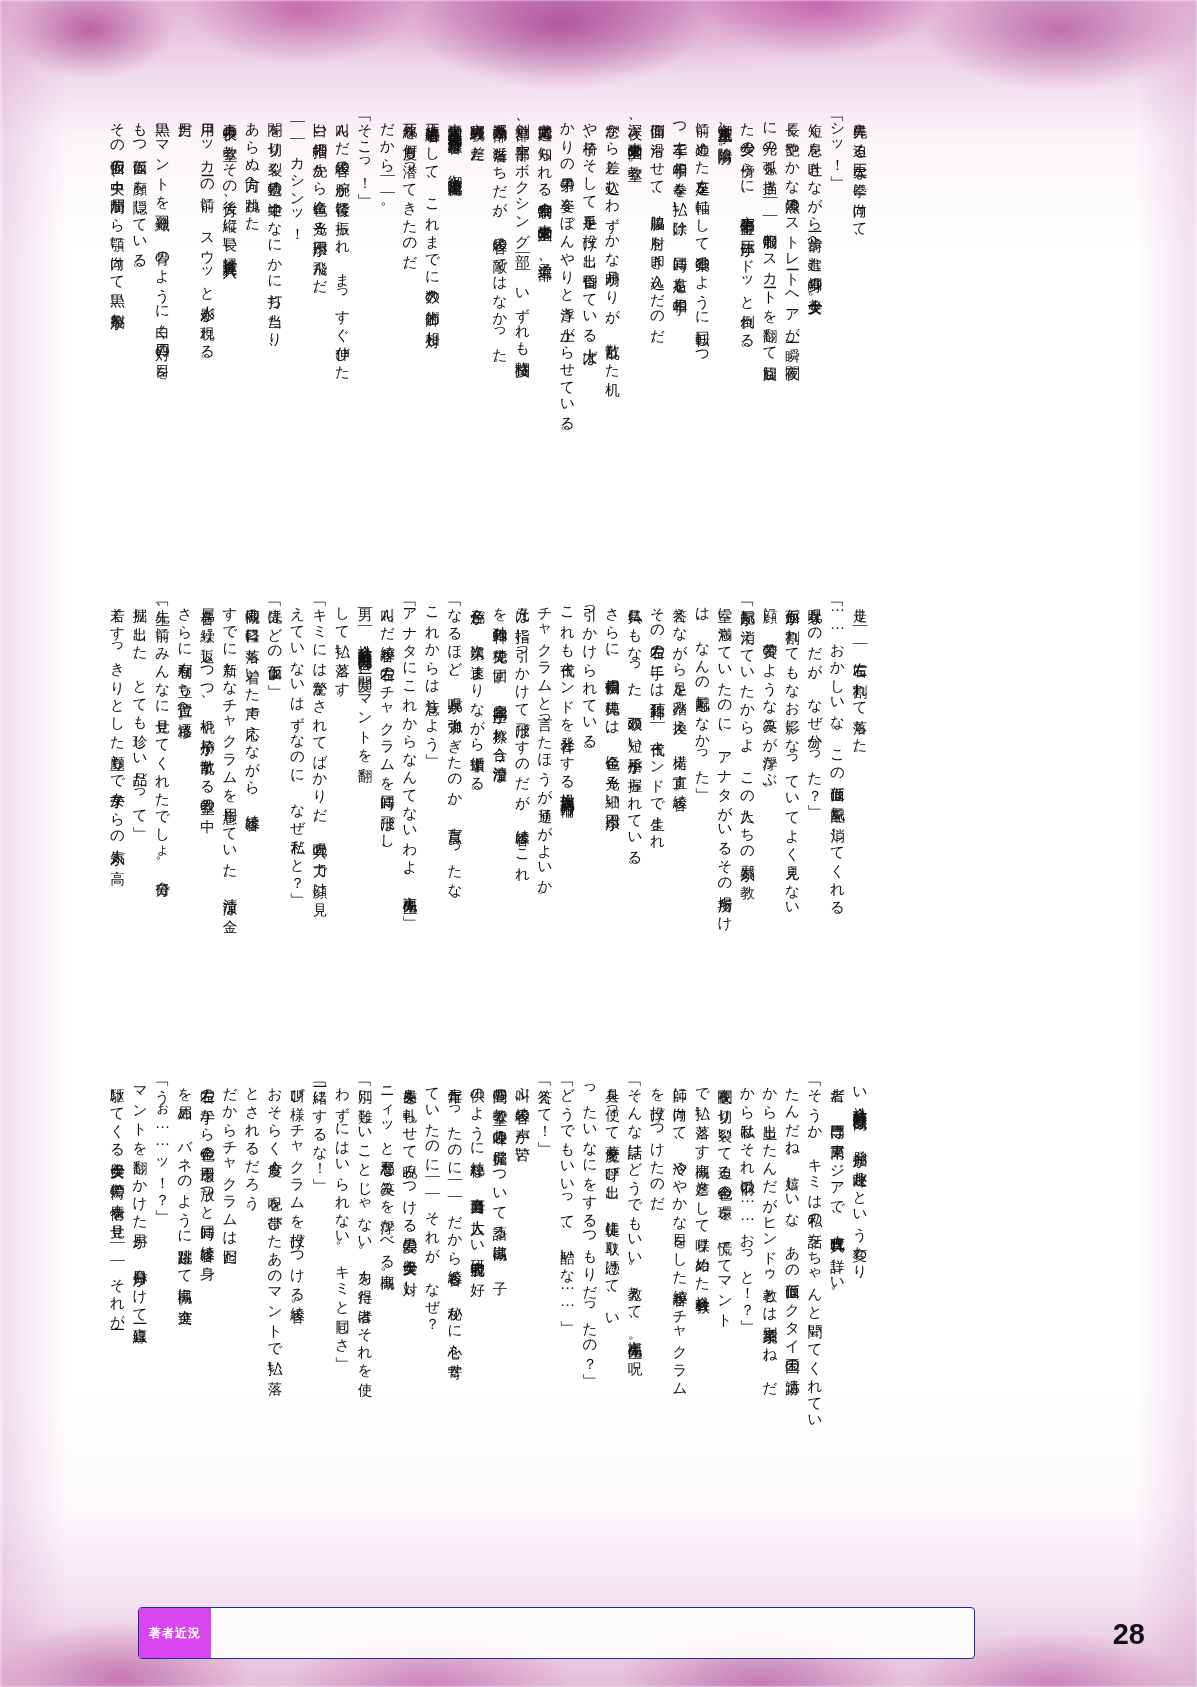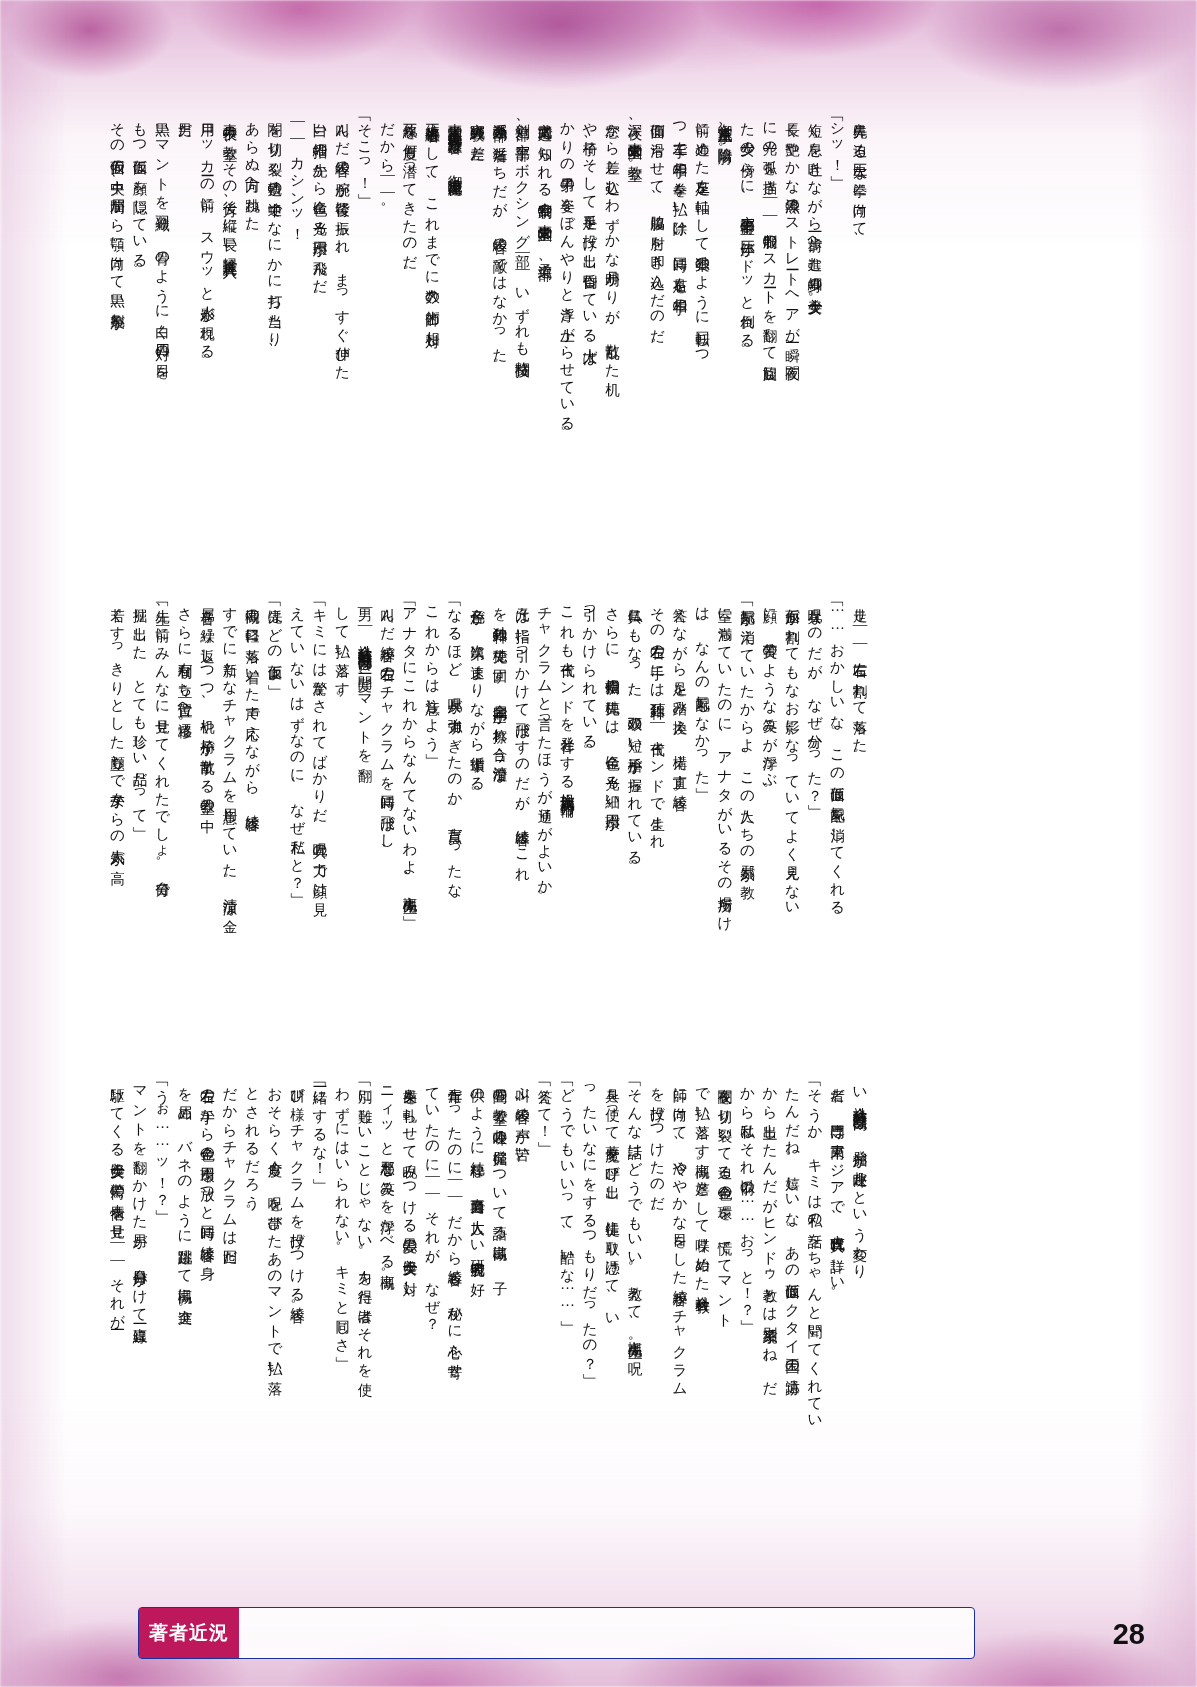--- a/index.html
+++ b/index.html
@@ -110,25 +110,25 @@
     bottom: 28px;
     width: 835px;
     height: 50px;
     border: 1.5px solid #1b2f9b;
     border-radius: 4px;
     background: rgba(255,255,255,0.88);
     display: flex;
     align-items: stretch;
   }
   .footer-badge {
-    background: #be185d;
+    background: #d946ef;
     color: #ffffff;
     font-family: "Liberation Sans", sans-serif;
     font-weight: bold;
-    font-size: 19px;
+    font-size: 12px;
     display: flex;
     align-items: center;
     justify-content: center;
     padding: 16px 10px;
     letter-spacing: 1px;
     white-space: nowrap;
   }
   .footer-text {
     flex: 1;
     padding: 6px 10px 6px 12px;

